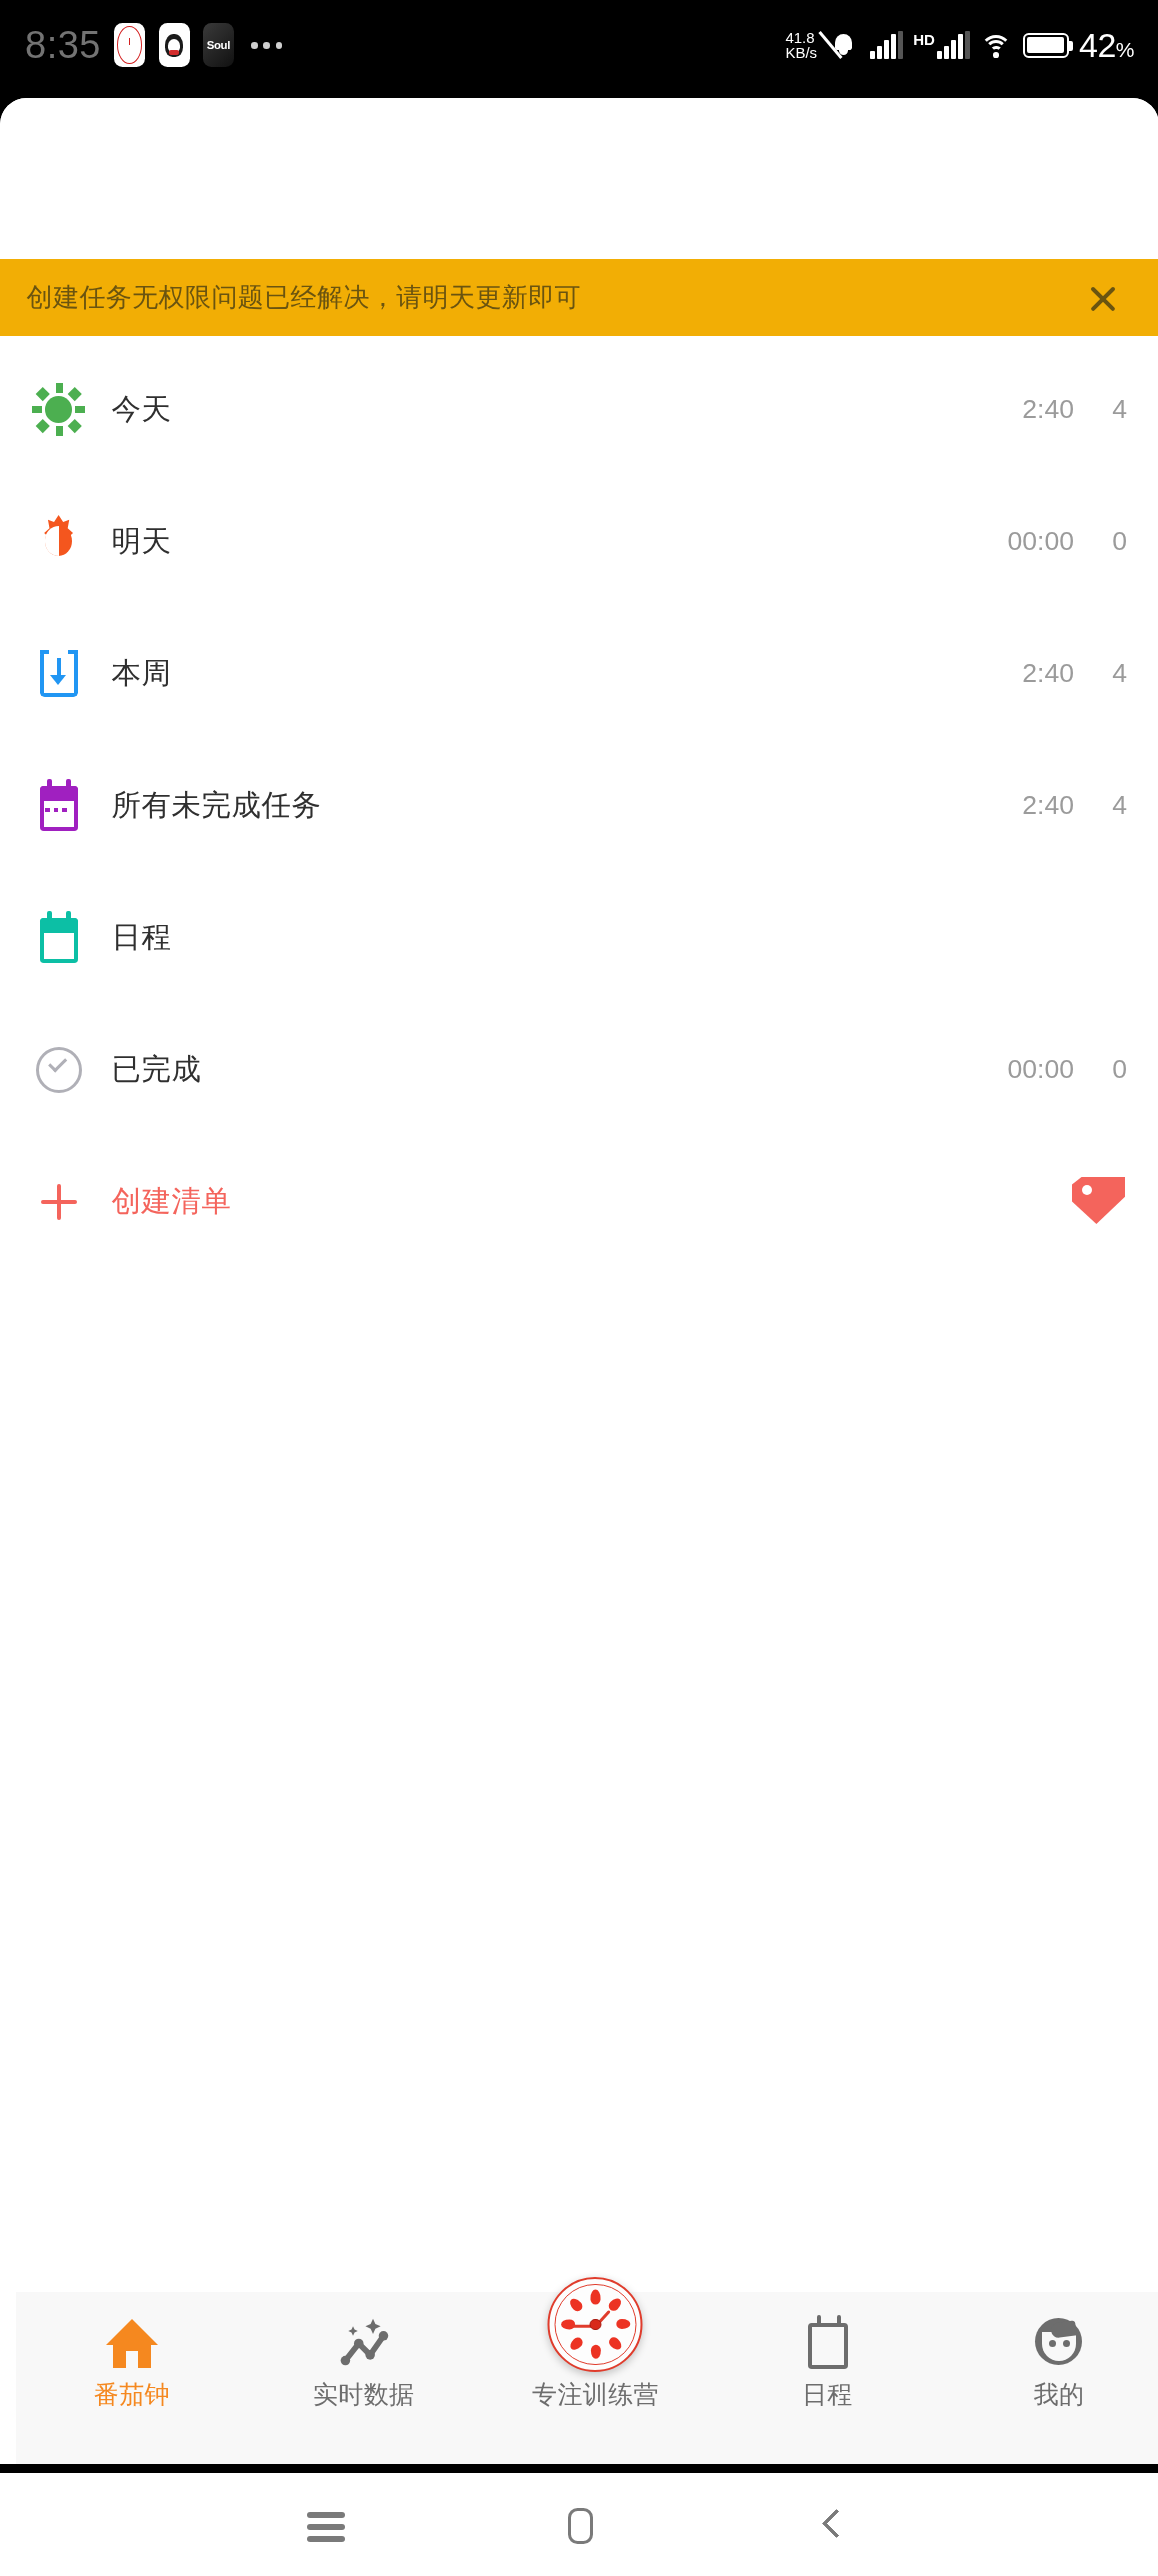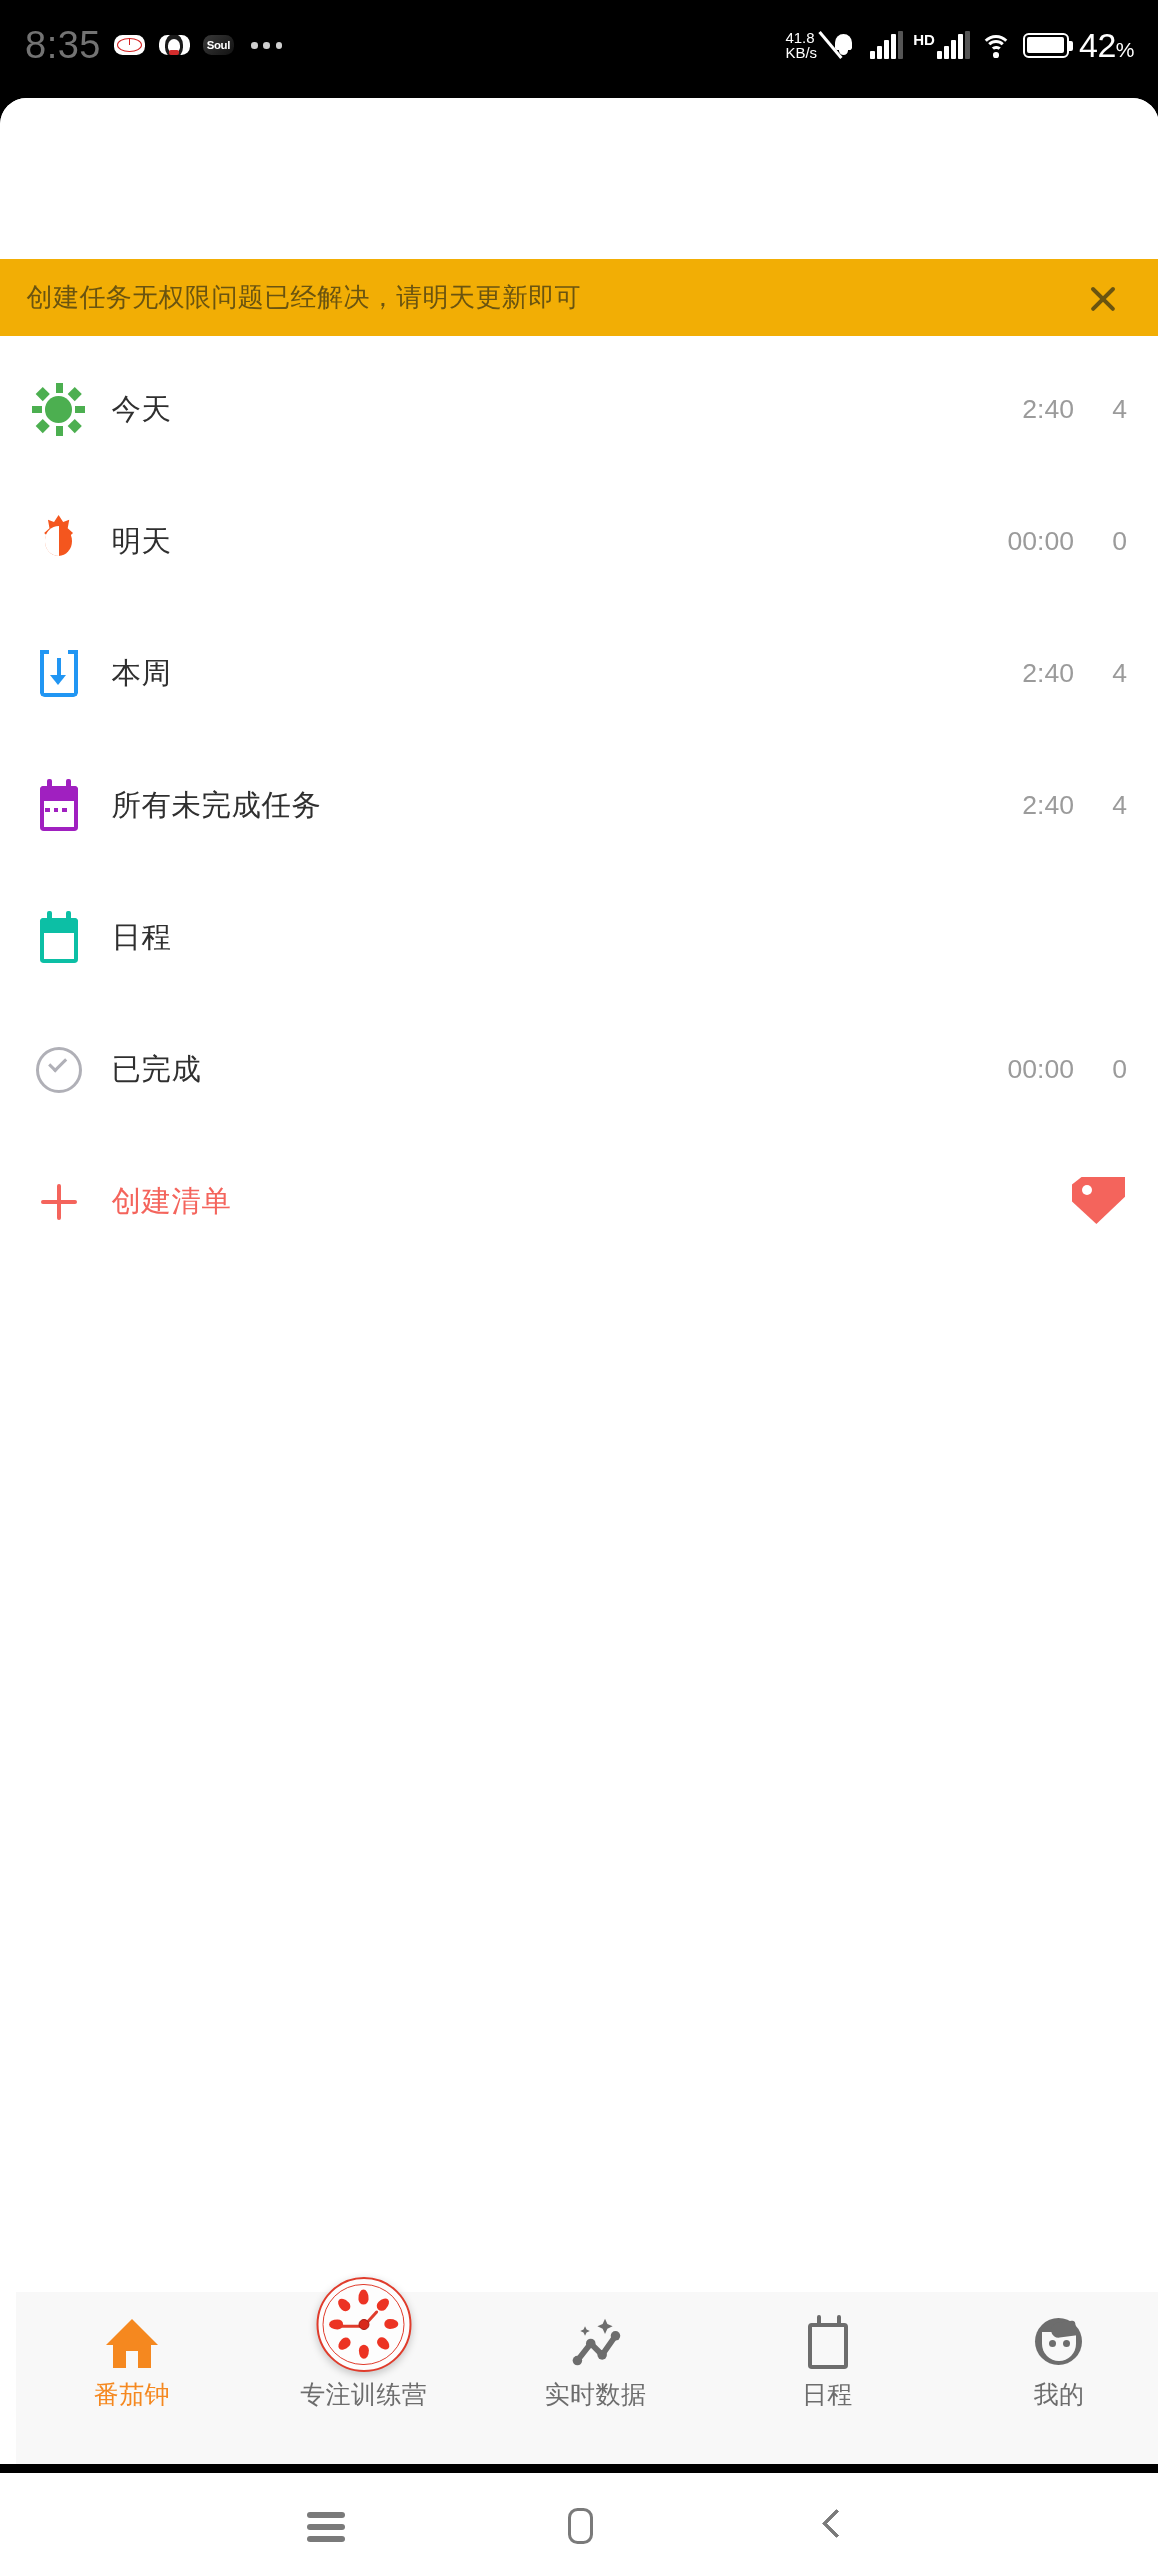--- a/index.html
+++ b/index.html
@@ -13,21 +13,21 @@
 
   
   .statusbar{
     position:absolute; top:0; left:0; width:1159px; height:98px;
     background:#000; color:#fff;
     display:flex; align-items:center; justify-content:space-between;
     padding:0 25px 7.6px 25px;
   }
   .sb-left{ display:flex; align-items:center; gap:13.3px; }
   .sb-time{ font-size:38px; font-weight:400; letter-spacing:0.5px; color:#737373; }
-  .appicon{ width:31px; height:20px; border-radius:8.5px; overflow:hidden; position:relative; display:block; }
+  .appicon{ width:31px; height:44px; border-radius:8.5px; overflow:hidden; position:relative; display:block; }
   .ic-tomato{ background:#fff; }
   .ic-tomato .dial{ position:absolute; inset:2.8px; border-radius:50%; border:1.5px solid #d32020; }
   .ic-tomato .h{ position:absolute; left:50%; top:50%; width:1.5px; height:7.6px; background:#d32020;
                  transform-origin:50% 100%; margin-left:-0.8px; margin-top:-7.6px; }
   .ic-qq{ background:#fff; display:flex; align-items:center; justify-content:center; }
   .ic-qq .peng{ width:18px; height:23px; background:#1b1b1b; border-radius:48% 48% 42% 42%; position:relative; }
   .ic-qq .peng:before{ content:""; position:absolute; left:2.8px; top:5.7px; width:12.3px; height:13.3px;
                        background:#fff; border-radius:50% 50% 45% 45%; }
   .ic-qq .peng:after{ content:""; position:absolute; left:3.8px; bottom:1.9px; width:10.4px; height:4.7px;
                       background:#d32c2c; border-radius:1.9px; }
@@ -415,55 +415,55 @@
       <div class="tab active">
         <span class="tab-ico ic-home">
           <span class="roof"></span>
             <span class="base"></span>
             <span class="door"></span>
         </span>
         <span class="tab-label">番茄钟</span>
       </div>
 
       <div class="tab">
+        <span class="tab-ico ic-chart">
+          <svg viewBox="0 0 62 62" aria-hidden="true">
+            <polyline points="12,50 26,32 38,44 52,24" fill="none" stroke="#6d6d6d" stroke-width="6" stroke-linecap="round" stroke-linejoin="round"></polyline>
+            <circle cx="12" cy="50" r="5" fill="#6d6d6d"></circle>
+            <circle cx="26" cy="32" r="5" fill="#6d6d6d"></circle>
+            <circle cx="38" cy="44" r="5" fill="#6d6d6d"></circle>
+            <circle cx="52" cy="24" r="5" fill="#6d6d6d"></circle>
+            <path d="M41 6 L43.5 11.5 L49 14 L43.5 16.5 L41 22 L38.5 16.5 L33 14 L38.5 11.5 Z" fill="#6d6d6d"></path>
+            <path d="M20 14 L21.6 17.4 L25 19 L21.6 20.6 L20 24 L18.4 20.6 L15 19 L18.4 17.4 Z" fill="#6d6d6d"></path>
+          </svg>
+        </span>
+        <span class="tab-label">实时数据</span>
+      </div>
+
+      <div class="tab">
         <span class="tab-ico tomato-wrap">
           <span class="tomato">
             <span class="rim"></span>
             <span class="pet" style="transform:rotate(0deg) translateY(-29.4px)"></span>
             <span class="pet" style="transform:rotate(45deg) translateY(-29.4px)"></span>
             <span class="pet" style="transform:rotate(90deg) translateY(-29.4px)"></span>
             <span class="pet" style="transform:rotate(135deg) translateY(-29.4px)"></span>
             <span class="pet" style="transform:rotate(180deg) translateY(-29.4px)"></span>
             <span class="pet" style="transform:rotate(225deg) translateY(-29.4px)"></span>
             <span class="pet" style="transform:rotate(270deg) translateY(-29.4px)"></span>
             <span class="pet" style="transform:rotate(315deg) translateY(-29.4px)"></span>
             <span class="hand-h"></span>
             <span class="hand-m"></span>
             <span class="pivot"></span>
           </span>
         </span>
         <span class="tab-label">专注训练营</span>
       </div>
 
       <div class="tab">
-        <span class="tab-ico ic-chart">
-          <svg viewBox="0 0 62 62" aria-hidden="true">
-            <polyline points="12,50 26,32 38,44 52,24" fill="none" stroke="#6d6d6d" stroke-width="6" stroke-linecap="round" stroke-linejoin="round"></polyline>
-            <circle cx="12" cy="50" r="5" fill="#6d6d6d"></circle>
-            <circle cx="26" cy="32" r="5" fill="#6d6d6d"></circle>
-            <circle cx="38" cy="44" r="5" fill="#6d6d6d"></circle>
-            <circle cx="52" cy="24" r="5" fill="#6d6d6d"></circle>
-            <path d="M41 6 L43.5 11.5 L49 14 L43.5 16.5 L41 22 L38.5 16.5 L33 14 L38.5 11.5 Z" fill="#6d6d6d"></path>
-            <path d="M20 14 L21.6 17.4 L25 19 L21.6 20.6 L20 24 L18.4 20.6 L15 19 L18.4 17.4 Z" fill="#6d6d6d"></path>
-          </svg>
-        </span>
-        <span class="tab-label">实时数据</span>
-      </div>
-
-      <div class="tab">
         <span class="tab-ico ic-cal ic-caltab" style="width:53px;height:59px">
           <span class="body" style="left:7.6px;top:9.5px;width:40px;height:46px"></span>
           <span class="p1" style="left:16px;top:1.9px;height:11.4px"></span>
           <span class="p2" style="left:36px;top:1.9px;height:11.4px"></span>
         </span>
         <span class="tab-label">日程</span>
       </div>
 
       <div class="tab">
         <span class="tab-ico ic-face">

